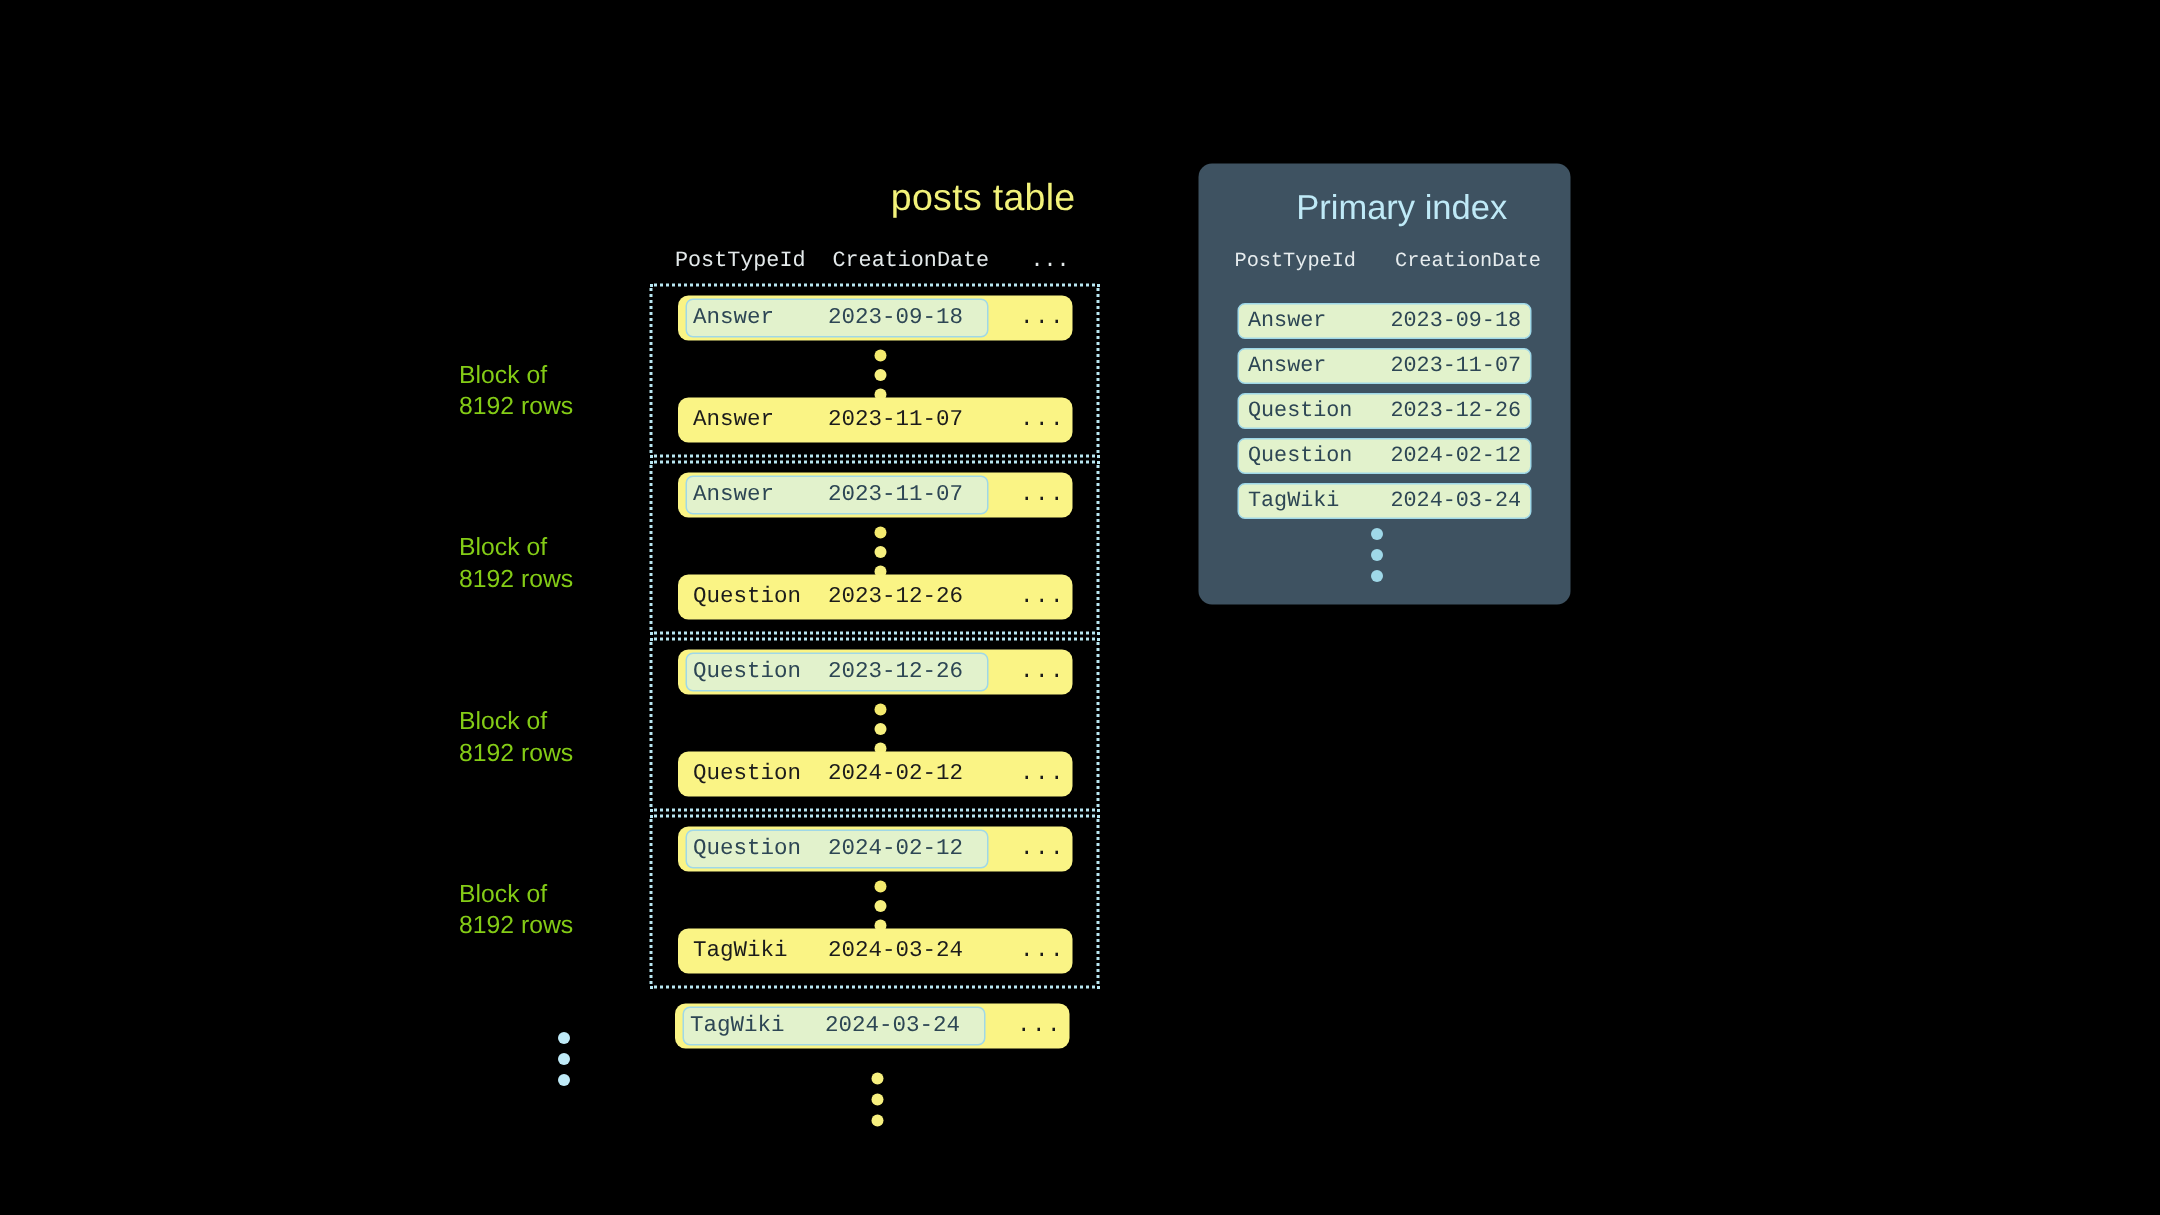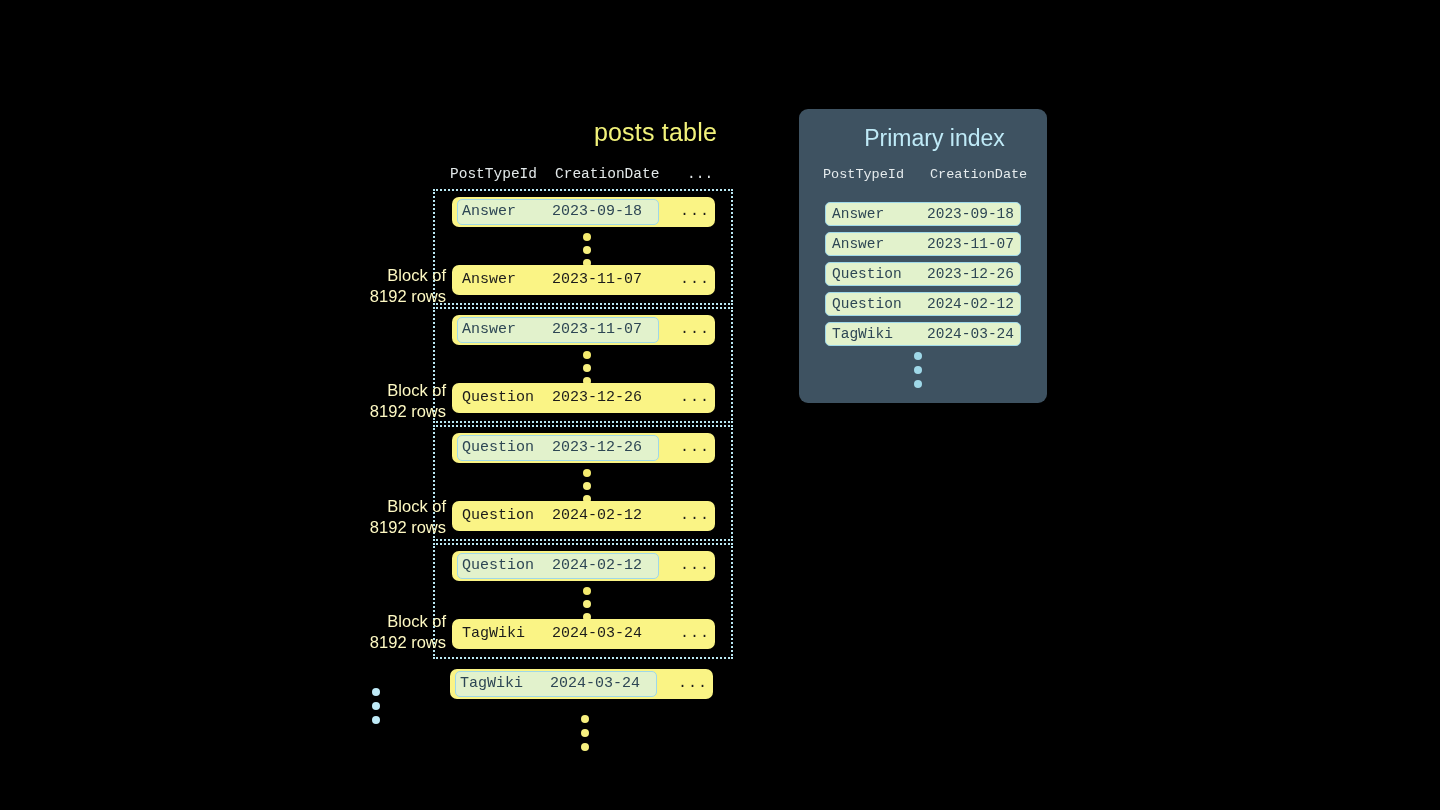--- a/index.html
+++ b/index.html
@@ -144,27 +144,26 @@
     width: 8px; height: 8px;
     border-radius: 50%;
     background: #f7f07f;
     margin-bottom: 6px;
   }
 
   
   .block-label {
     position: absolute;
     width: 140px;
-    text-align: right;
+    text-align: left;
     font-family: "Liberation Sans", sans-serif;
     font-size: 16.5px;
     line-height: 21px;
-    color: #fef9c3;
+    color: #84cc16;
     left: 306px;
-    margin-top: 25px;
   }
 
   
   #left-dots {
     position: absolute;
     left: 372px;
     top: 688px;
     width: 10px;
   }
   #left-dots span {

